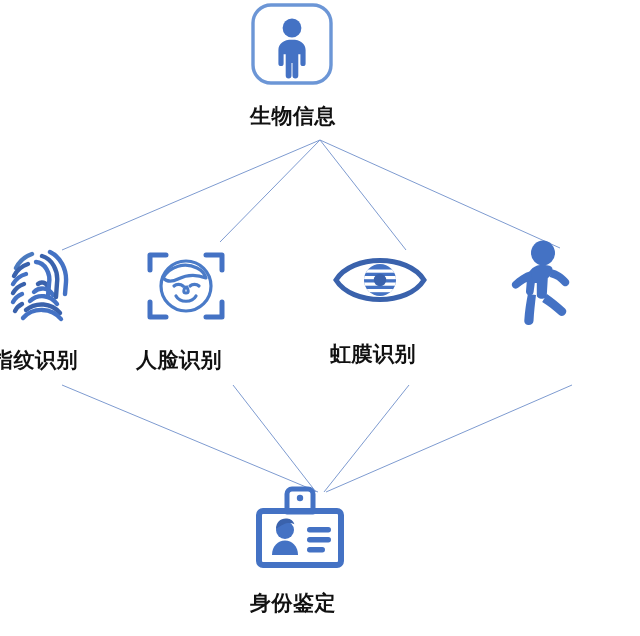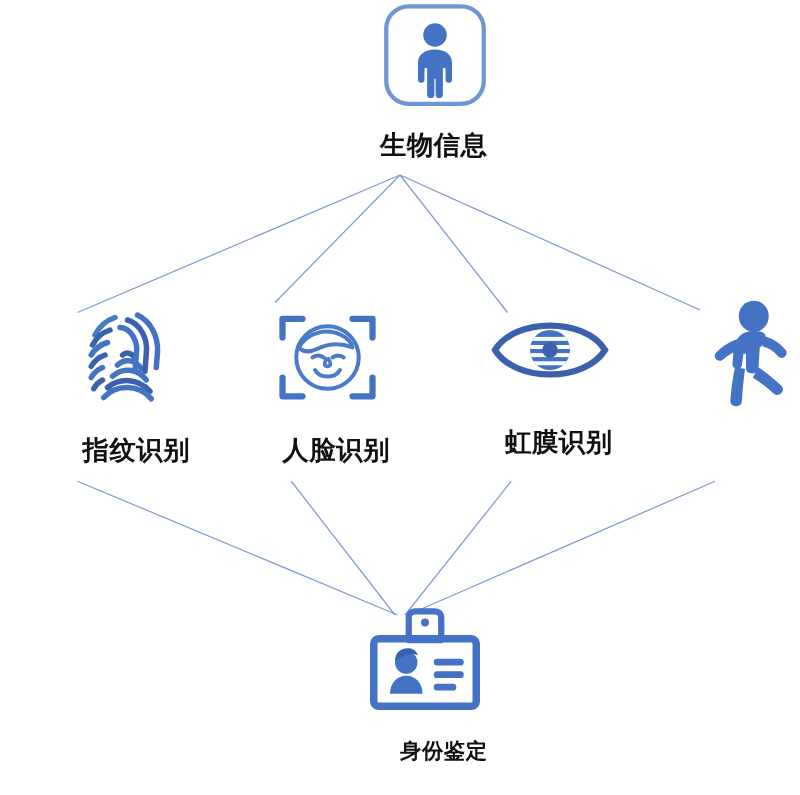--- a/index.html
+++ b/index.html
@@ -25,21 +25,21 @@
     left: 0;
     top: 0;
     width: 640px;
     height: 636px;
     pointer-events: none;
   }
   .node {
     position: absolute;
     display: flex;
     flex-direction: column;
-    align-items: flex-end;
+    align-items: flex-start;
   }
   .node-icon {
     display: flex;
     align-items: center;
     justify-content: center;
   }
   .node-label {
     font-weight: bold;
     color: #111111;
     white-space: nowrap;
@@ -67,36 +67,36 @@
   }
   .tier-mid .node-icon {
     width: 100px;
     height: 96px;
   }
   .tier-mid .node-label {
     font-size: 21px;
     margin-top: 12px;
   }
   #node-fingerprint { left: -8px;  top: 238px; }
-  #node-face        { left: 152px; top: 238px; }
+  #node-face        { left: 136px; top: 238px; }
   #node-iris        { left: 330px; top: 232px; }
   #node-gait        { left: 495px; top: 238px; }
 
   
   #node-identity {
     left: 250px;
     top: 485px;
     width: 140px;
   }
   #node-identity .node-icon {
     width: 100px;
     height: 86px;
   }
   #node-identity .node-label {
-    font-size: 17px;
+    font-size: 21px;
     margin-top: 18px;
   }
 </style>
 </head>
 <body>
 
 <div id="diagram-root">
 
   <svg class="connector-layer" viewBox="0 0 640 636">
     <g stroke="#7E9BD0" stroke-width="1" fill="none">

